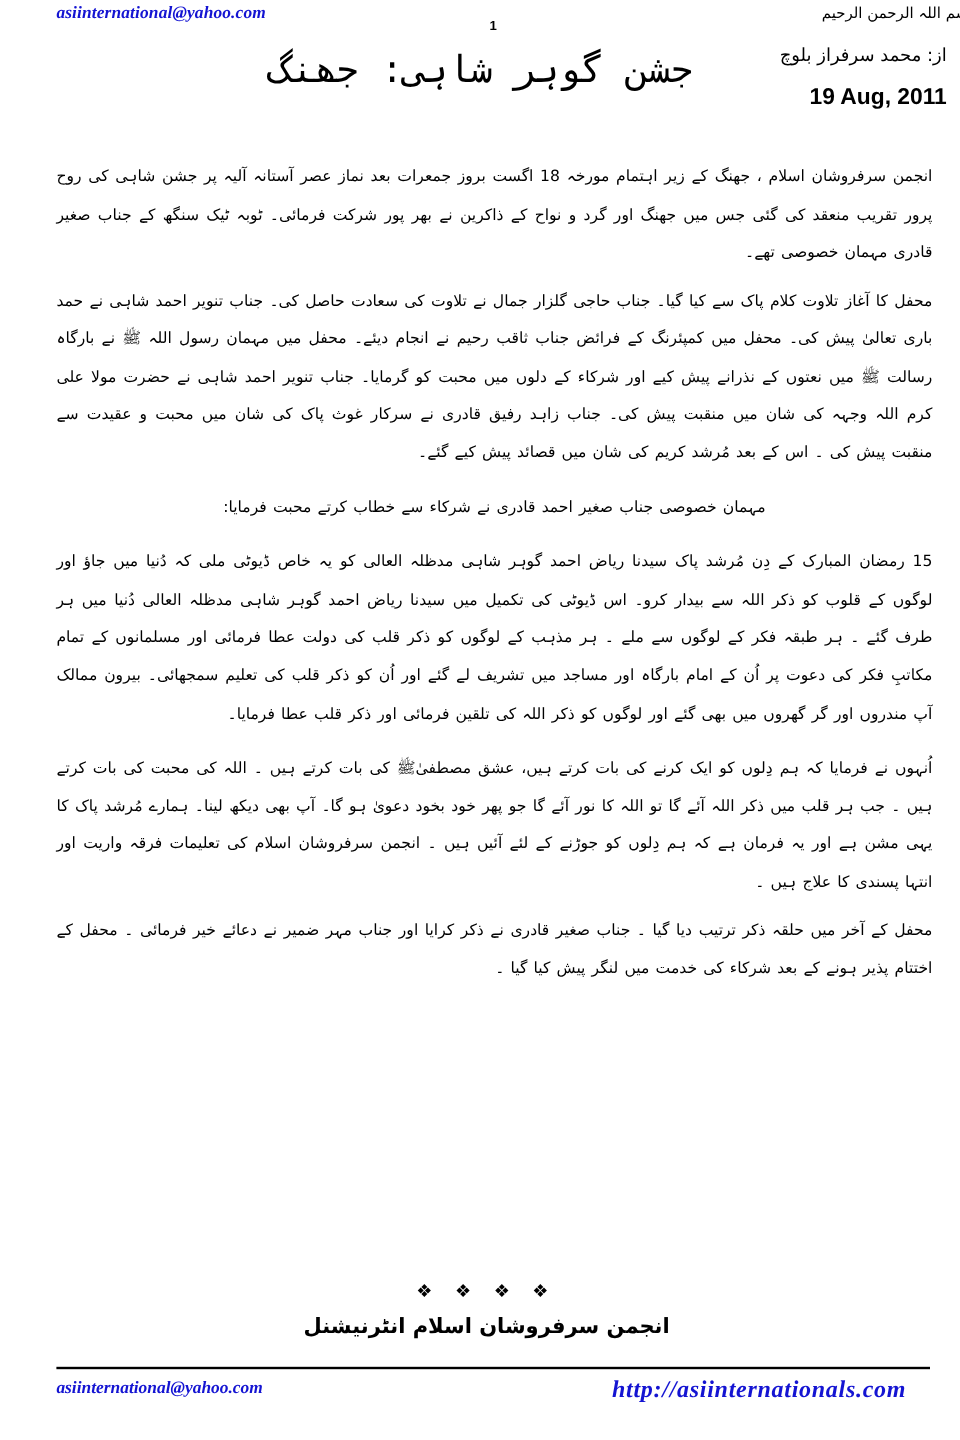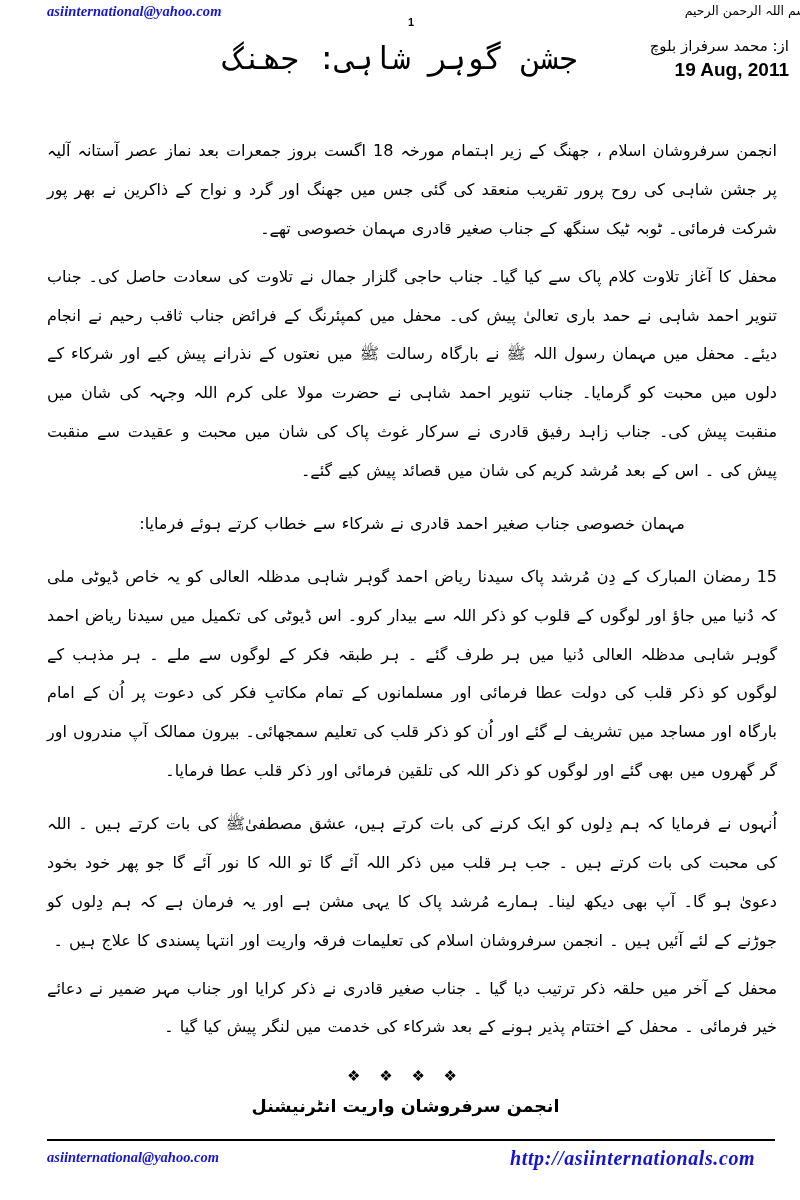--- a/index.html
+++ b/index.html
@@ -97,38 +97,38 @@
     line-height: 1.4;
     white-space: nowrap;
   }
   .hdr-date {
     font-family: "Liberation Sans", sans-serif;
     font-weight: bold;
     font-size: 19px;
     color: #000;
     direction: ltr;
     text-align: right;
-    margin-top: 2px;
+    margin-top: 14px;
     white-space: nowrap;
   }
 
   
   .body-block {
     position: absolute;
     top: 132px;
     left: 36px;
     width: 730px;
     direction: rtl;
     text-align: justify;
     text-align-last: justify;
   }
   p.para {
     margin: 0 0 9px 0;
     font-family: "DejaVu Sans", sans-serif;
-    font-size: 16px;
+    font-size: 13px;
     line-height: 2.43;
     color: #000;
     text-align: justify;
     text-align-last: justify;
     word-spacing: 1px;
   }
   p.para.last-right {
     text-align-last: right;
   }
   p.para.gap-before {
@@ -226,32 +226,32 @@
       <div class="hdr-author">از: محمد سرفراز بلوچ</div>
       <div class="hdr-date">19 Aug, 2011</div>
     </div>
   </div>
 
   <div class="body-block">
     <p class="para last-right">انجمن سرفروشان اسلام ، جھنگ کے زیر اہتمام مورخہ 18 اگست بروز جمعرات بعد نماز عصر آستانہ آلیہ پر جشن شاہی کی روح پرور تقریب منعقد کی گئی جس میں جھنگ اور گرد و نواح کے ذاکرین نے بھر پور شرکت فرمائی۔ ٹوبہ ٹیک سنگھ کے جناب صغیر قادری مہمان خصوصی تھے۔</p>
 
     <p class="para last-right">محفل کا آغاز تلاوت کلام پاک سے کیا گیا۔ جناب حاجی گلزار جمال نے تلاوت کی سعادت حاصل کی۔ جناب تنویر احمد شاہی نے حمد باری تعالیٰ پیش کی۔ محفل میں کمپئرنگ کے فرائض جناب ثاقب رحیم نے انجام دیئے۔ محفل میں مہمان رسول اللہ ﷺ نے بارگاہ رسالت ﷺ میں نعتوں کے نذرانے پیش کیے اور شرکاء کے دلوں میں محبت کو گرمایا۔ جناب تنویر احمد شاہی نے حضرت مولا علی کرم اللہ وجہہ کی شان میں منقبت پیش کی۔ جناب زاہد رفیق قادری نے سرکار غوث پاک کی شان میں محبت و عقیدت سے منقبت پیش کی ۔     اس کے بعد مُرشد کریم کی شان میں قصائد پیش کیے گئے۔</p>
 
-    <p class="para center-last gap-before">مہمان خصوصی جناب صغیر احمد قادری نے شرکاء سے خطاب کرتے ہوئے فرمایا:</p>
+    <p class="para center-last gap-before">مہمان خصوصی جناب صغیر احمد قادری نے شرکاء سے خطاب کرتے محبت فرمایا:</p>
 
     <p class="para last-right gap-before">15 رمضان المبارک  کے دِن  مُرشد پاک  سیدنا ریاض احمد گوہر شاہی مدظلہ العالی کو یہ خاص ڈیوٹی ملی کہ دُنیا میں جاؤ اور لوگوں کے قلوب کو ذکر اللہ سے بیدار کرو۔  اس ڈیوٹی کی تکمیل میں سیدنا ریاض احمد گوہر شاہی مدظلہ العالی دُنیا میں ہر طرف گئے ۔ ہر طبقہ فکر کے لوگوں سے ملے ۔ ہر مذہب کے لوگوں کو ذکر قلب کی دولت عطا فرمائی اور مسلمانوں کے تمام مکاتبِ فکر کی دعوت پر اُن کے امام بارگاہ اور مساجد میں تشریف لے گئے اور اُن کو ذکر قلب کی تعلیم سمجھائی۔ بیرون ممالک آپ مندروں اور گر گھروں میں بھی گئے اور لوگوں کو ذکر اللہ کی تلقین فرمائی اور ذکر قلب عطا فرمایا۔</p>
 
     <p class="para last-right gap-before">اُنہوں نے فرمایا کہ ہم دِلوں کو ایک کرنے کی بات کرتے ہیں، عشق مصطفیٰﷺ کی بات کرتے ہیں ۔ اللہ کی محبت کی بات کرتے ہیں ۔ جب ہر قلب میں ذکر اللہ آئے گا تو اللہ کا نور آئے گا جو پھر خود بخود دعویٰ ہو گا۔ آپ بھی دیکھ لینا۔ ہمارے مُرشد پاک کا یہی مشن ہے اور یہ فرمان ہے کہ ہم دِلوں کو جوڑنے کے لئے آئیں ہیں ۔ انجمن سرفروشان اسلام کی تعلیمات فرقہ واریت اور انتہا پسندی کا علاج ہیں ۔</p>
 
     <p class="para last-right">محفل کے آخر میں حلقہ ذکر ترتیب دیا گیا ۔ جناب صغیر قادری نے ذکر کرایا اور جناب مہر ضمیر نے دعائے خیر فرمائی ۔ محفل کے اختتام پذیر ہونے کے بعد شرکاء کی خدمت میں لنگر پیش کیا گیا ۔</p>
   </div>
 
   <div class="ornaments">❖ ❖ ❖ ❖</div>
 
-  <div class="signature">انجمن سرفروشان واریت انٹرنیشنل</div>
+  <div class="signature">انجمن سرفروشان اسلام انٹرنیشنل</div>
 
   <div class="footer">
     <div class="footer-rule"></div>
     <div class="footer-email">asiinternational@yahoo.com</div>
     <div class="footer-url">http://asiinternationals.com</div>
   </div>
 
 </div>
 
 </body></html>

